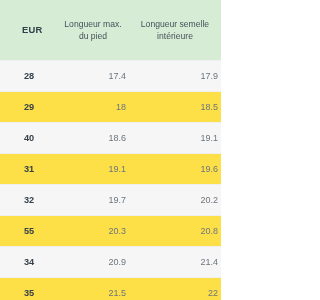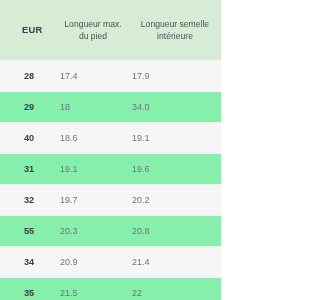--- a/index.html
+++ b/index.html
@@ -61,37 +61,37 @@
     letter-spacing: 0.2px;
   }
 
   
   tbody td {
     height: 30px;
     padding: 0 3px;
     vertical-align: middle;
     font-size: 9px;
     color: #6c757d;
-    text-align: left;
+    text-align: right;
     border-top: 1px solid #efefef;
     border-bottom: 1px solid #efefef;
   }
   tbody td.cell-eur {
     text-align: left;
     padding-left: 24px;
     font-weight: 700;
     color: #36414b;
     font-size: 9.2px;
     margin-left: 44px;
   }
   tbody tr.row-odd td {
     background: #f6f6f6;
   }
   tbody tr.row-even td {
-    background: #86efac;
+    background: #fde047;
   }
   tbody tr:last-child td {
     border-bottom: 1px solid #ececec;
   }
 </style>
 </head>
 <body>
 
 <div id="size-chart-wrapper">
   <table class="size-table">
@@ -117,21 +117,21 @@
     </thead>
     <tbody>
       <tr class="row-odd">
         <td class="cell-eur">28</td>
         <td class="cell-foot">17.4</td>
         <td class="cell-insole">17.9</td>
       </tr>
       <tr class="row-even">
         <td class="cell-eur">29</td>
         <td class="cell-foot">18</td>
-        <td class="cell-insole">34.0</td>
+        <td class="cell-insole">18.5</td>
       </tr>
       <tr class="row-odd">
         <td class="cell-eur">40</td>
         <td class="cell-foot">18.6</td>
         <td class="cell-insole">19.1</td>
       </tr>
       <tr class="row-even">
         <td class="cell-eur">31</td>
         <td class="cell-foot">19.1</td>
         <td class="cell-insole">19.6</td>

